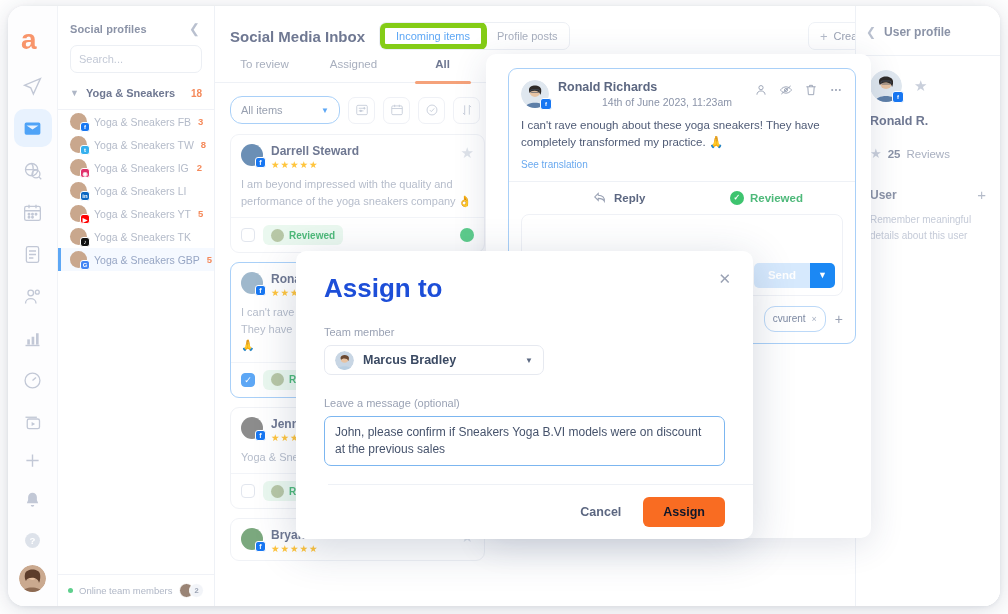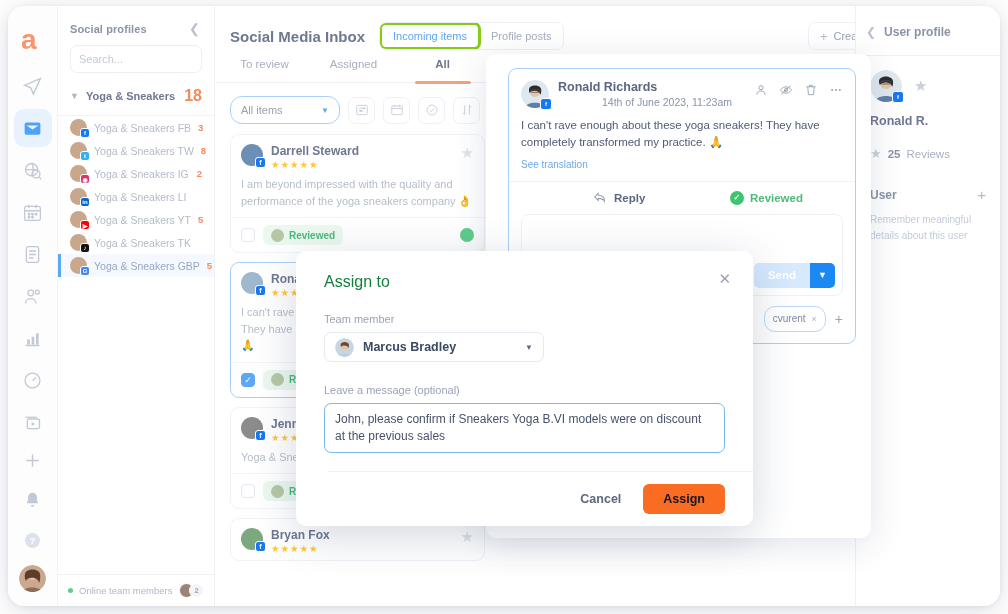--- a/index.html
+++ b/index.html
@@ -57,21 +57,21 @@
     color:#8d94a6; background:transparent;
   }
   .search-box input::placeholder { color:#c3c9d6; }
   .search-box svg { width:13px;height:13px;color:#c3c9d6;flex:0 0 auto;}
   .group-row {
     display:flex; align-items:center; gap:6px; padding: 14px 12px 10px 12px;
     border-bottom: 1px solid #f0f2f7;
   }
   .group-caret { color:#aeb6c6; font-size:9px; width:10px;}
   .group-name { font-size:11px; font-weight:700; color:#6f7892; flex:1;}
-  .group-count { font-size:16px; font-weight:700; color:#f58a5b; }
+  .group-count { font-size:10px; font-weight:700; color:#f58a5b; }
   .prof-item {
     display:flex; align-items:center; gap:7px; padding: 6px 12px 6px 12px;
     height: 23px; position: relative;
   }
   .prof-item.selected { background:#f5f9ff; }
   .prof-item.selected::before {
     content:""; position:absolute; left:0; top:0; bottom:0; width:3px; background:#5da7f5;
   }
   .pav { width:17px;height:17px;border-radius:50%;position:relative;flex:0 0 auto;overflow:visible;}
   .pav .face { width:17px;height:17px;border-radius:50%;background:#c9a78d;display:block;}
@@ -98,21 +98,21 @@
 
   
   .main { position:absolute; left:207px; top:0; right:0; height:600px; background:#fff;}
   .main-head { display:flex; align-items:center; padding: 14px 18px 0 15px; height:46px;}
   .page-title { font-size:15px;font-weight:700;color:#6f7892; margin-right:14px;}
   .seg { display:flex; border:1px solid #eceff4; border-radius:7px; overflow:hidden; height:28px;}
   .seg-btn {
     padding: 0 11px; height:26px; display:flex;align-items:center;
     font-size:11px;color:#a8afbe;
   }
-  .seg-btn.active { color:#5da7f5; border:3px solid #84cc16; border-radius:7px; margin:-1px; height:28px;}
+  .seg-btn.active { color:#5da7f5; border:6px solid #84cc16; border-radius:7px; margin:-1px; height:28px;}
   .head-right { margin-left:auto; display:flex;align-items:center;gap:9px;}
   .mod-btn {
     display:flex;align-items:center;gap:6px; border:1px solid #eef1f6; border-radius:7px;
     height:28px; padding:0 11px; font-size:11px; color:#9aa2b3;
   }
   .mod-btn .plus { font-size:13px; color:#b4bbc9; line-height:1;}
   .gear { color:#c8cedb; }
   .gear svg { width:15px;height:15px;}
 
   
@@ -215,21 +215,21 @@
   .up-notes .t{font-size:12px;font-weight:700;color:#8b93a7;flex:1;}
   .up-notes .p{color:#b4bbc9;font-size:15px;line-height:1;}
   .up-hint{font-size:10px;line-height:1.6;color:#c5cbd8;margin-top:10px;}
 
   
   .modal{
     position:absolute;left:288px;top:245px;width:457px;background:#fff;border-radius:10px;
     box-shadow:0 10px 44px rgba(35,55,95,0.20);overflow:hidden;
   }
   .m-body{padding:22px 28px 18px 28px;position:relative;}
-  .m-title{font-size:16px;font-weight:400;color:#15803d;}
+  .m-title{font-size:26px;font-weight:700;color:#1d4ed8;}
   .m-close{position:absolute;right:22px;top:20px;color:#9aa2b4;font-size:15px;line-height:1;}
   .m-label{font-size:11px;color:#9aa2b4;margin-top:22px;}
   .m-select{
     margin-top:7px;width:220px;height:30px;border:1px solid #e6e9f0;border-radius:7px;
     display:flex;align-items:center;padding:0 10px;gap:9px;
   }
   .m-select .av{width:19px;height:19px;border-radius:50%;display:block;}
   .m-select .nm{font-size:12.5px;font-weight:700;color:#3b4a63;flex:1;}
   .m-select .car{color:#5d6a83;font-size:8px;}
   .m-ta{

